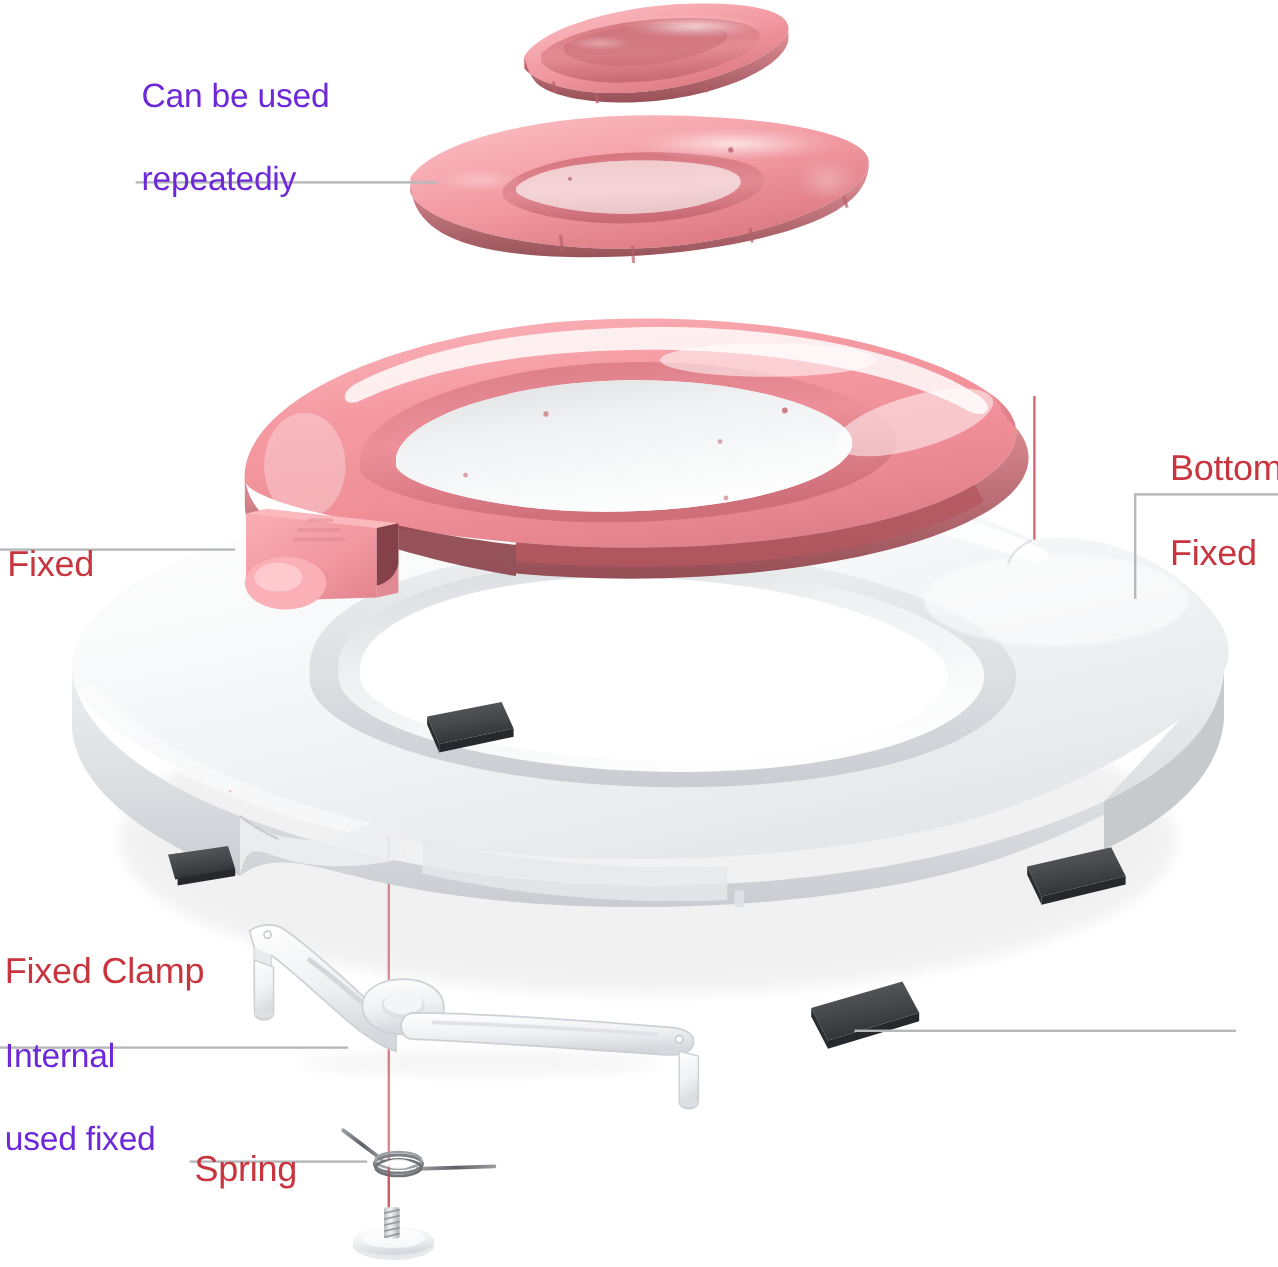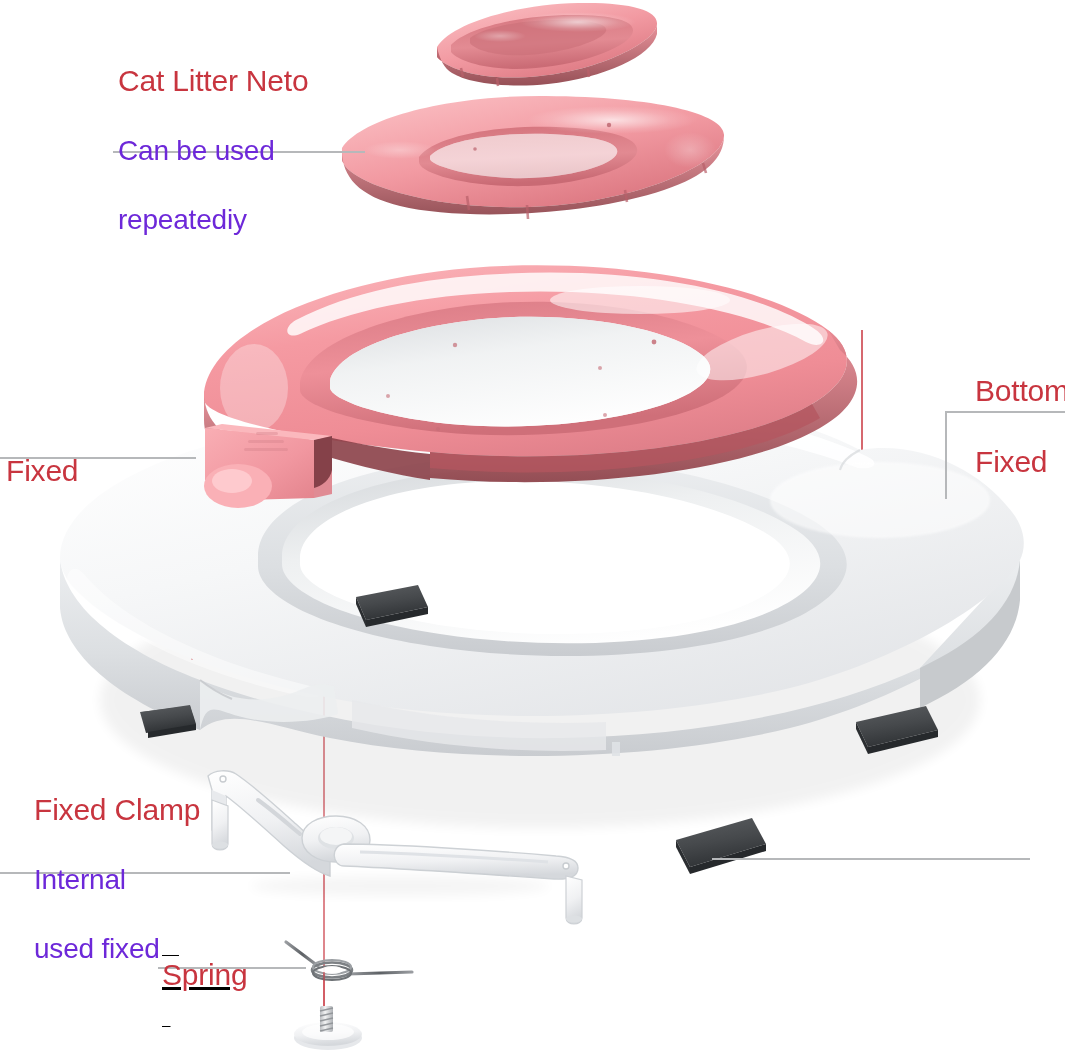--- a/index.html
+++ b/index.html
@@ -386,38 +386,37 @@
 
   <div class="leader h" style="left:0px; top:457px; width:196px;"></div>
 
   <div class="leader h" style="left:0px; top:872px; width:290px;"></div>
 
   <div class="leader h" style="left:712px; top:858px; width:318px;"></div>
 
   <div class="leader h" style="left:158px; top:967px; width:148px;"></div>
 
   <div class="label" style="left:118px; top:28px;">
-    <span class="head">Cat Litter Neto</span>
     <span class="sub">Can be used</span>
     <span class="sub">repeatediy</span>
   </div>
 
   <div class="label" style="left:943px; top:338px;margin-left:32px;">
     <span class="head">Bottom</span>
     <span class="head">Fixed</span>
   </div>
 
   <div class="label" style="left:6px; top:418px;">
     <span class="head">Fixed</span>
   </div>
 
-  <div class="label" style="left:4px; top:757px;margin-left:30px;">
+  <div class="label" style="left:4px; top:757px;">
     <span class="head">Fixed Clamp</span>
     <span class="sub">Internal</span>
     <span class="sub">used fixed</span>
   </div>
 
 
-  <div class="label" style="left:162px; top:922px;text-decoration:underline;">
+  <div class="label" style="left:162px; top:922px;">
     <span class="head">Spring</span>
   </div>
 
 </div>
 
 </body></html>

